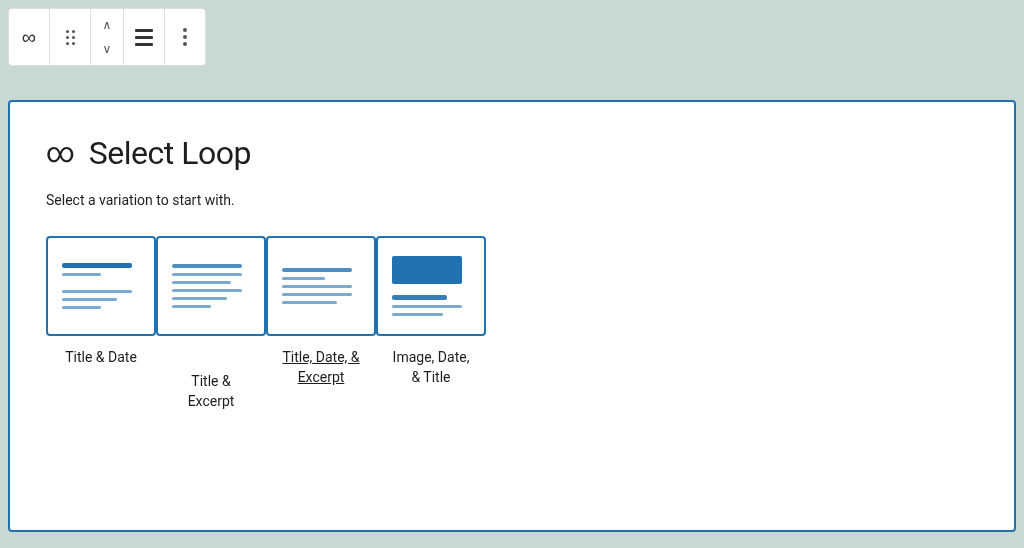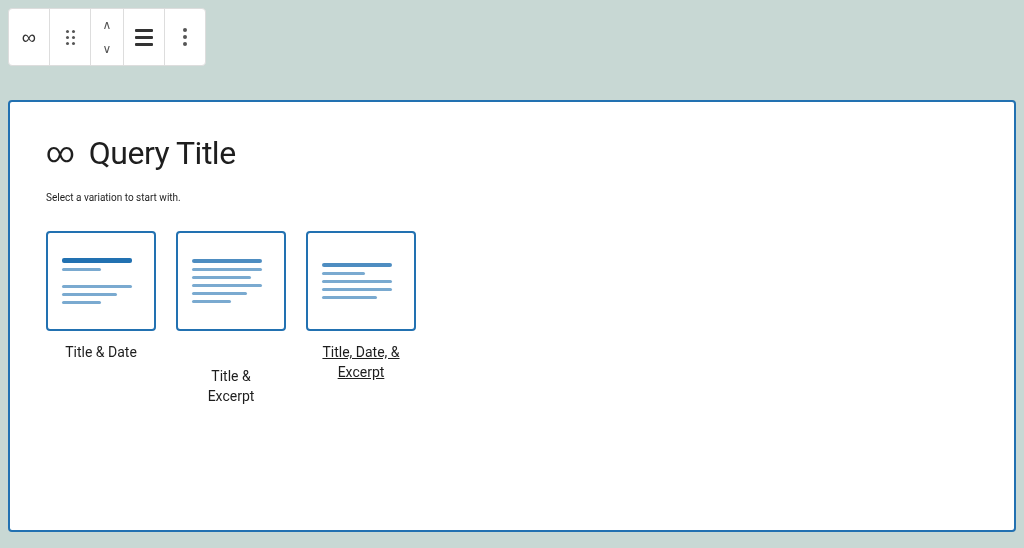--- a/index.html
+++ b/index.html
@@ -98,28 +98,27 @@
     }
 
     .block-title {
       font-size: 32px;
       font-weight: 400;
       color: #1e1e1e;
       letter-spacing: -0.5px;
     }
 
     .variation-label {
-      font-size: 10px;
+      font-size: 14px;
       color: #1e1e1e;
       margin-bottom: 28px;
     }
 
     .variations-row {
       display: flex;
-      gap: 20px;
       align-items: flex-start;
     }
 
     .variation-item {
       display: flex;
       flex-direction: column;
       align-items: center;
       gap: 12px;
       cursor: pointer;
     }
@@ -243,21 +242,21 @@
         <div class="vdot"></div>
         <div class="vdot"></div>
       </div>
     </button>
   </div>
 </div>
 
 <div class="main-panel">
   <div class="block-header">
     <span class="block-icon">∞</span>
-    <span class="block-title">Query Title</span>
+    <span class="block-title">Select Loop</span>
   </div>
 
   <p class="variation-label">Select a variation to start with.</p>
 
   <div class="variations-row">
 
     <div class="variation-item">
       <div class="variation-card">
         <div class="line line-long" style="height:5px;width:90%;"></div>
         <div class="line line-short" style="height:3px;width:50%;opacity:0.6;"></div>
@@ -287,15 +286,25 @@
         <div class="line" style="height:4px;width:90%;opacity:0.8;"></div>
         <div class="line" style="height:3px;width:55%;opacity:0.6;"></div>
         <div class="line" style="height:3px;width:90%;opacity:0.6;"></div>
         <div class="line" style="height:3px;width:90%;opacity:0.6;"></div>
         <div class="line" style="height:3px;width:70%;opacity:0.6;"></div>
       </div>
       <span class="variation-name" style="white-space:pre-line;text-decoration:underline;">Title, Date, &amp;
 Excerpt</span>
     </div>
 
+    <div class="variation-item">
+      <div class="variation-card">
+        <div style="width:90%;height:28px;background:#2271b1;border-radius:2px;margin-bottom:6px;"></div>
+        <div class="line" style="height:5px;width:70%;opacity:0.9;"></div>
+        <div class="line" style="height:3px;width:90%;opacity:0.6;"></div>
+        <div class="line" style="height:3px;width:65%;opacity:0.6;"></div>
+      </div>
+      <span class="variation-name" style="white-space:pre-line;">Image, Date,
+&amp; Title</span>
+    </div>
 
   </div>
 </div>
 
 </body></html>

